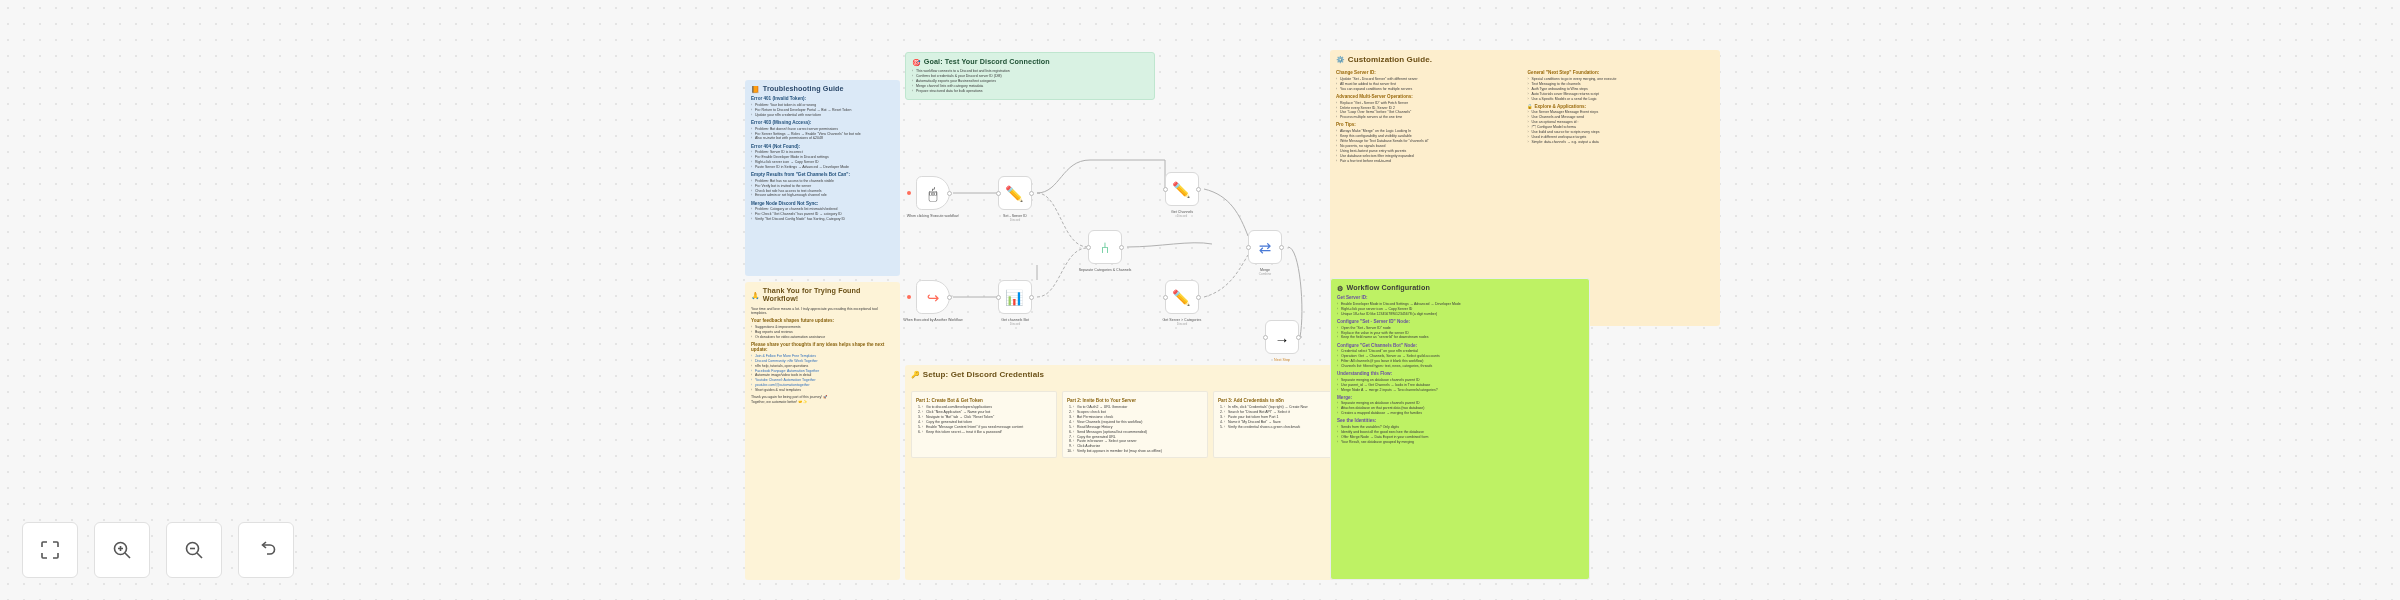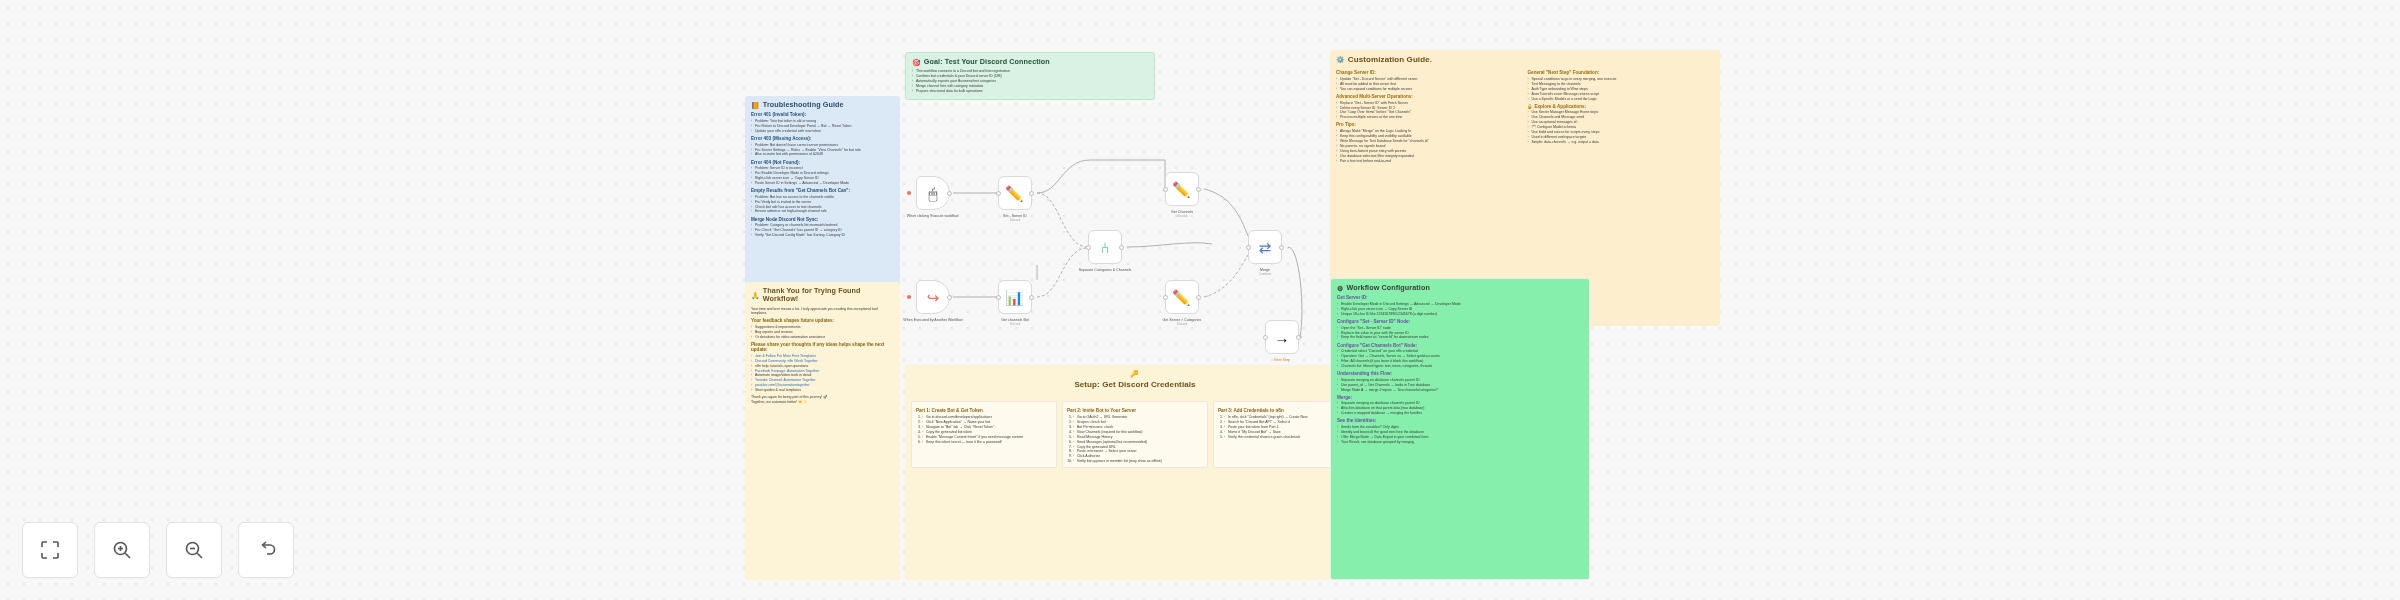--- a/index.html
+++ b/index.html
@@ -40,21 +40,21 @@
   .ico { font-size:7px; line-height:1; }
 
   
   .n-blue   { background:#dbe9f7; color:#2d4a6b; }
   .n-blue h4{ color:#1f4e79; }
   .n-green  { background:#d9f2e3; color:#1f5135; border:1px solid #bfe6cf;}
   .n-yellow { background:#fdf3d7; color:#6b5118; }
   .n-yellow h4{ color:#8a6411; }
   .n-orange { background:#fdeecd; color:#6b4e14; }
   .n-orange h4{ color:#9a6a0d; }
-  .n-white  { background:#86efac; color:#3b3b3b; border:1px solid #ececec;}
+  .n-white  { background:#bef264; color:#3b3b3b; border:1px solid #ececec;}
   .n-white h4{ color:#6a4fa3; }
 
   .cols { display:flex; gap:5px; }
   .col  { flex:1; }
   .subcard { background:rgba(255,255,255,.55); border:1px solid rgba(0,0,0,.07);
             border-radius:2px; padding:3px 4px; }
 
   
   .node {
     position:absolute; width:34px; height:34px;
@@ -83,21 +83,21 @@
     border-radius:6px; display:flex; align-items:center; justify-content:center;
     color:#555; cursor:pointer;
   }
   .tbtn svg { width:24px; height:24px; stroke:#555; fill:none; stroke-width:1.6;}
 </style>
 </head>
 <body>
 
 <div id="canvas"></div>
 
-<div class="note n-blue" style="left:745px; top:80px; width:155px; height:196px;margin-top:16px;">
+<div class="note n-blue" style="left:745px; top:80px; width:155px; height:196px;">
   <h3>
     <span class="ico">📙</span>
     <span>Troubleshooting Guide</span>
   </h3>
   <div>
     <h4>Error 401 (Invalid Token):</h4>
     <ul>
       <li>Problem: Your bot token is old or wrong</li>
       <li>Fix: Return to Discord Developer Portal → Bot → Reset Token</li>
       <li>Update your n8n credential with new token</li>
@@ -166,21 +166,21 @@
   <ul>
     <li>This workflow connects to a Discord bot and lists registration</li>
     <li>Confirms bot credentials &amp; your Discord server ID (DM)</li>
     <li>Automatically exports your Business/text categories</li>
     <li>Merge channel lists with category metadata</li>
     <li>Prepare structured data for bulk operations</li>
   </ul>
 </div>
 
 <div class="note n-yellow" style="left:905px; top:365px; width:460px; height:215px;">
-  <h3 style="font-size:8px;flex-direction:column;">
+  <h3 style="font-size:8px;">
     <span class="ico">🔑</span>
     <span>Setup: Get Discord Credentials</span>
   </h3>
   <div class="cols" style="margin-top:12px;">
     <div class="col subcard">
       <h4>Part 1: Create Bot &amp; Get Token</h4>
       <ol style="padding-left:6px;font-size:3.4px;">
         <li>Go to discord.com/developers/applications</li>
         <li>Click "New Application" → Name your bot</li>
         <li>Navigate to "Bot" tab → Click "Reset Token"</li>

